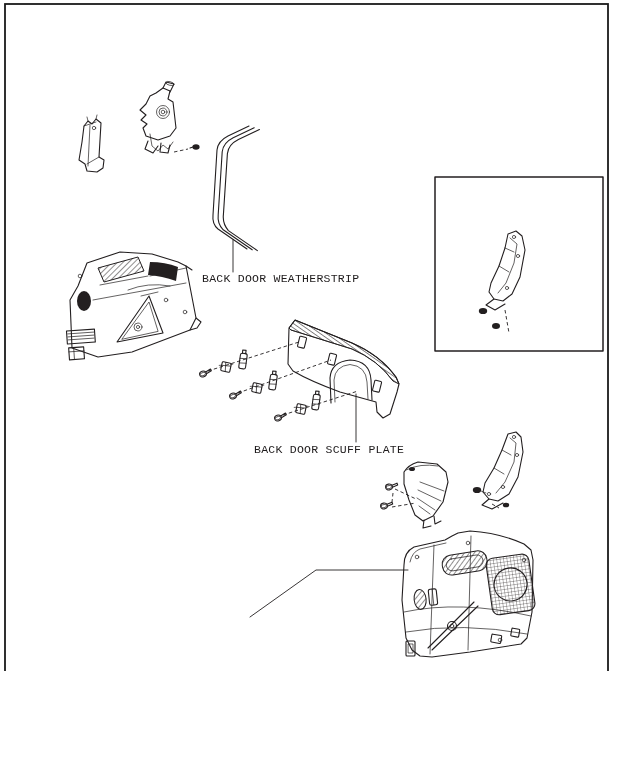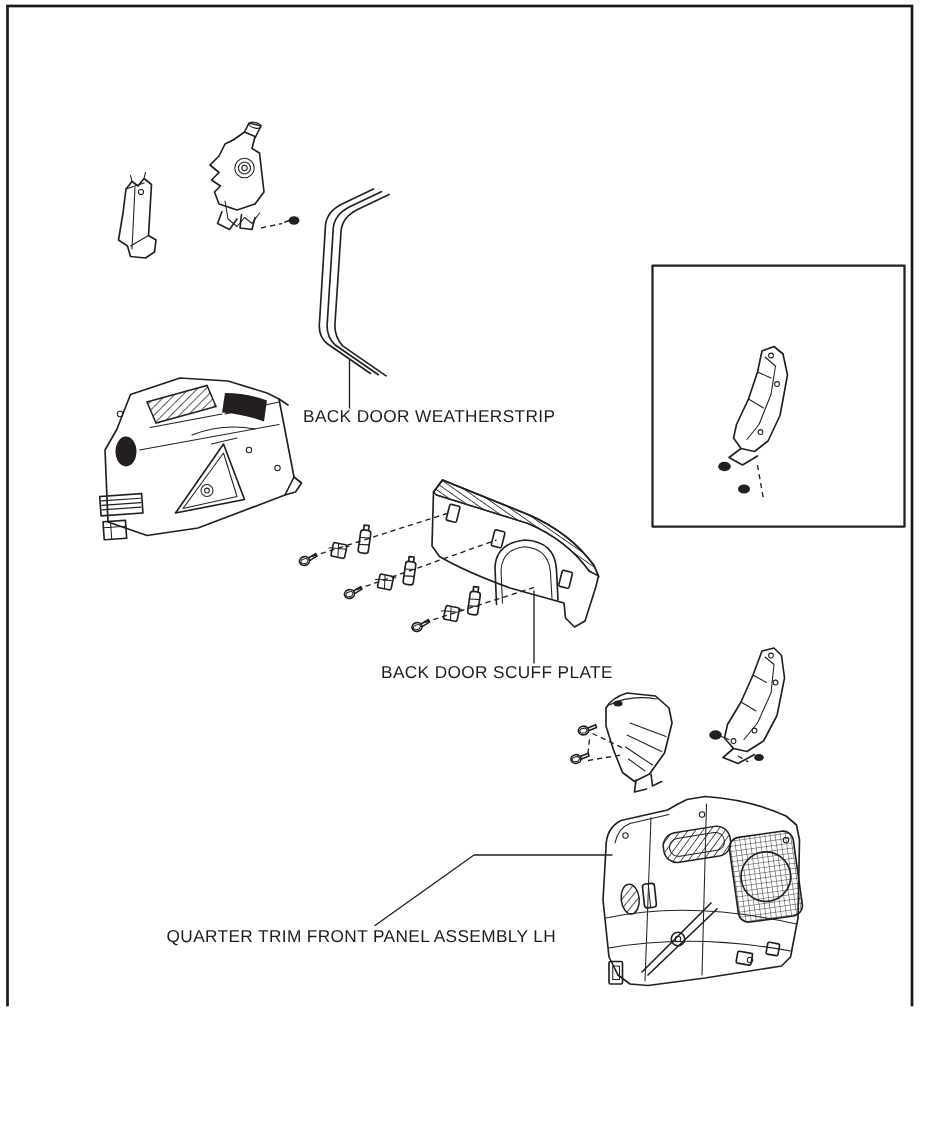--- a/index.html
+++ b/index.html
@@ -1,17 +1,17 @@
 <!DOCTYPE html>
 <html><head>
 <meta charset="utf-8">
 <style>
   html,body{margin:0;padding:0;background:#fff;}
   .page{position:relative;width:618px;height:671px;background:#fff;overflow:hidden;
-        font-family:Liberation Sans, sans-serif;color:#231f20;}
+        font-family:Liberation Mono, monospace;color:#231f20;}
   .art{position:absolute;left:0;top:0;}
   svg .ln{stroke:#231f20;fill:none;stroke-width:1.1;stroke-linecap:round;stroke-linejoin:round;}
   svg .thin{stroke:#231f20;fill:none;stroke-width:.7;stroke-linecap:round;stroke-linejoin:round;}
   svg .dash{stroke:#231f20;fill:none;stroke-width:.9;stroke-dasharray:3.5 2.6;}
   svg .fillink{fill:#231f20;stroke:none;}
   svg .hatchfill{fill:url(#hatchA);stroke:#231f20;stroke-width:1;}
   svg .gridfill{fill:url(#gridP);stroke:#231f20;stroke-width:1.1;}
   svg .frame{fill:none;stroke:#1a1a1a;stroke-width:1.8;}
   .lbl{position:absolute;font-size:11.5px;letter-spacing:.25px;white-space:nowrap;color:#1f1c1d;}
   .pgletter{position:absolute;left:26px;top:731px;font-size:11.5px;color:#2a2a2a;}
@@ -207,19 +207,18 @@
     <path class="ln" d="M233 240 L233 272" style="stroke-width:.9"></path>
     <path class="ln" d="M356 394 L356 442" style="stroke-width:.9"></path>
     <path class="ln" d="M250 617 L316 570 L408 570" style="stroke-width:.9"></path>
   </g>
 </svg>
 
 <div class="lbl" style="left:202px;top:272px;">BACK DOOR WEATHERSTRIP</div>
 
 <div class="lbl" style="left:238px;top:443px;padding-left:16px;">BACK DOOR SCUFF PLATE</div>
 
-<div class="lbl" style="left:111px;top:619px;">QUARTER TRIM FRONT PANEL ASSEMBLY LH</div>
 
 <div class="pgletter">H</div>
 
 <div class="figcode">B120051E06</div>
 
 </div>
 
 </body></html>

